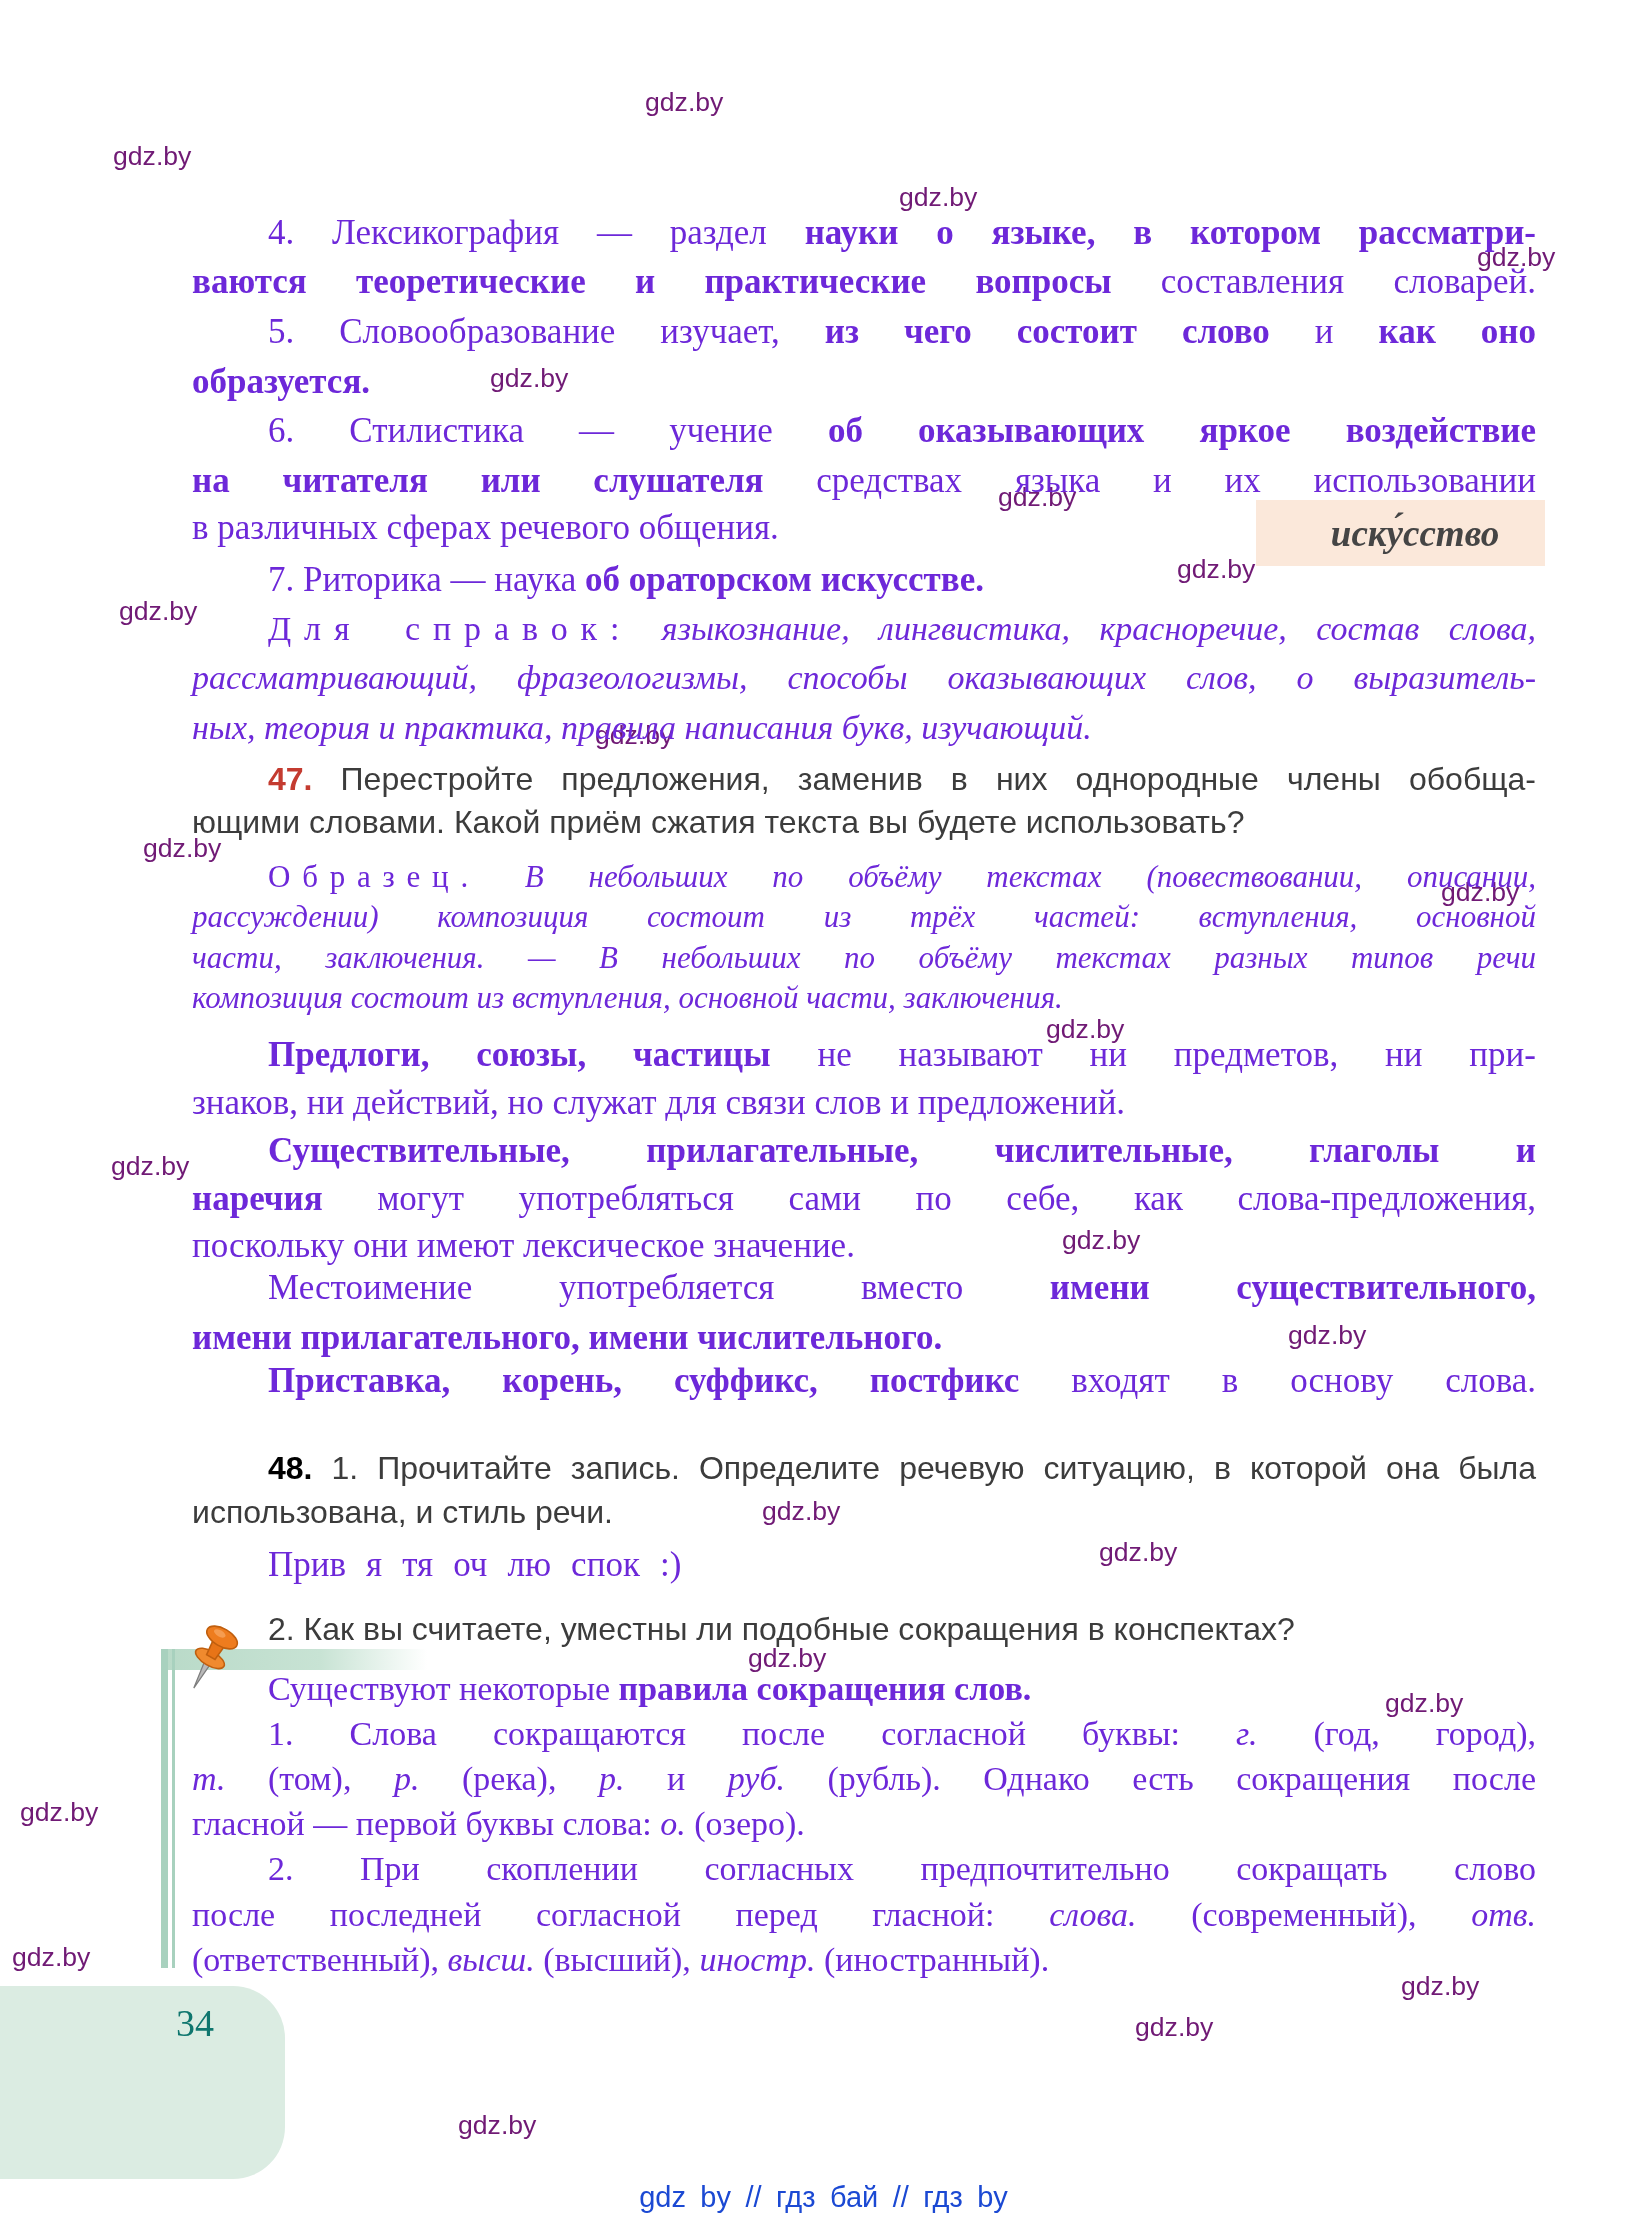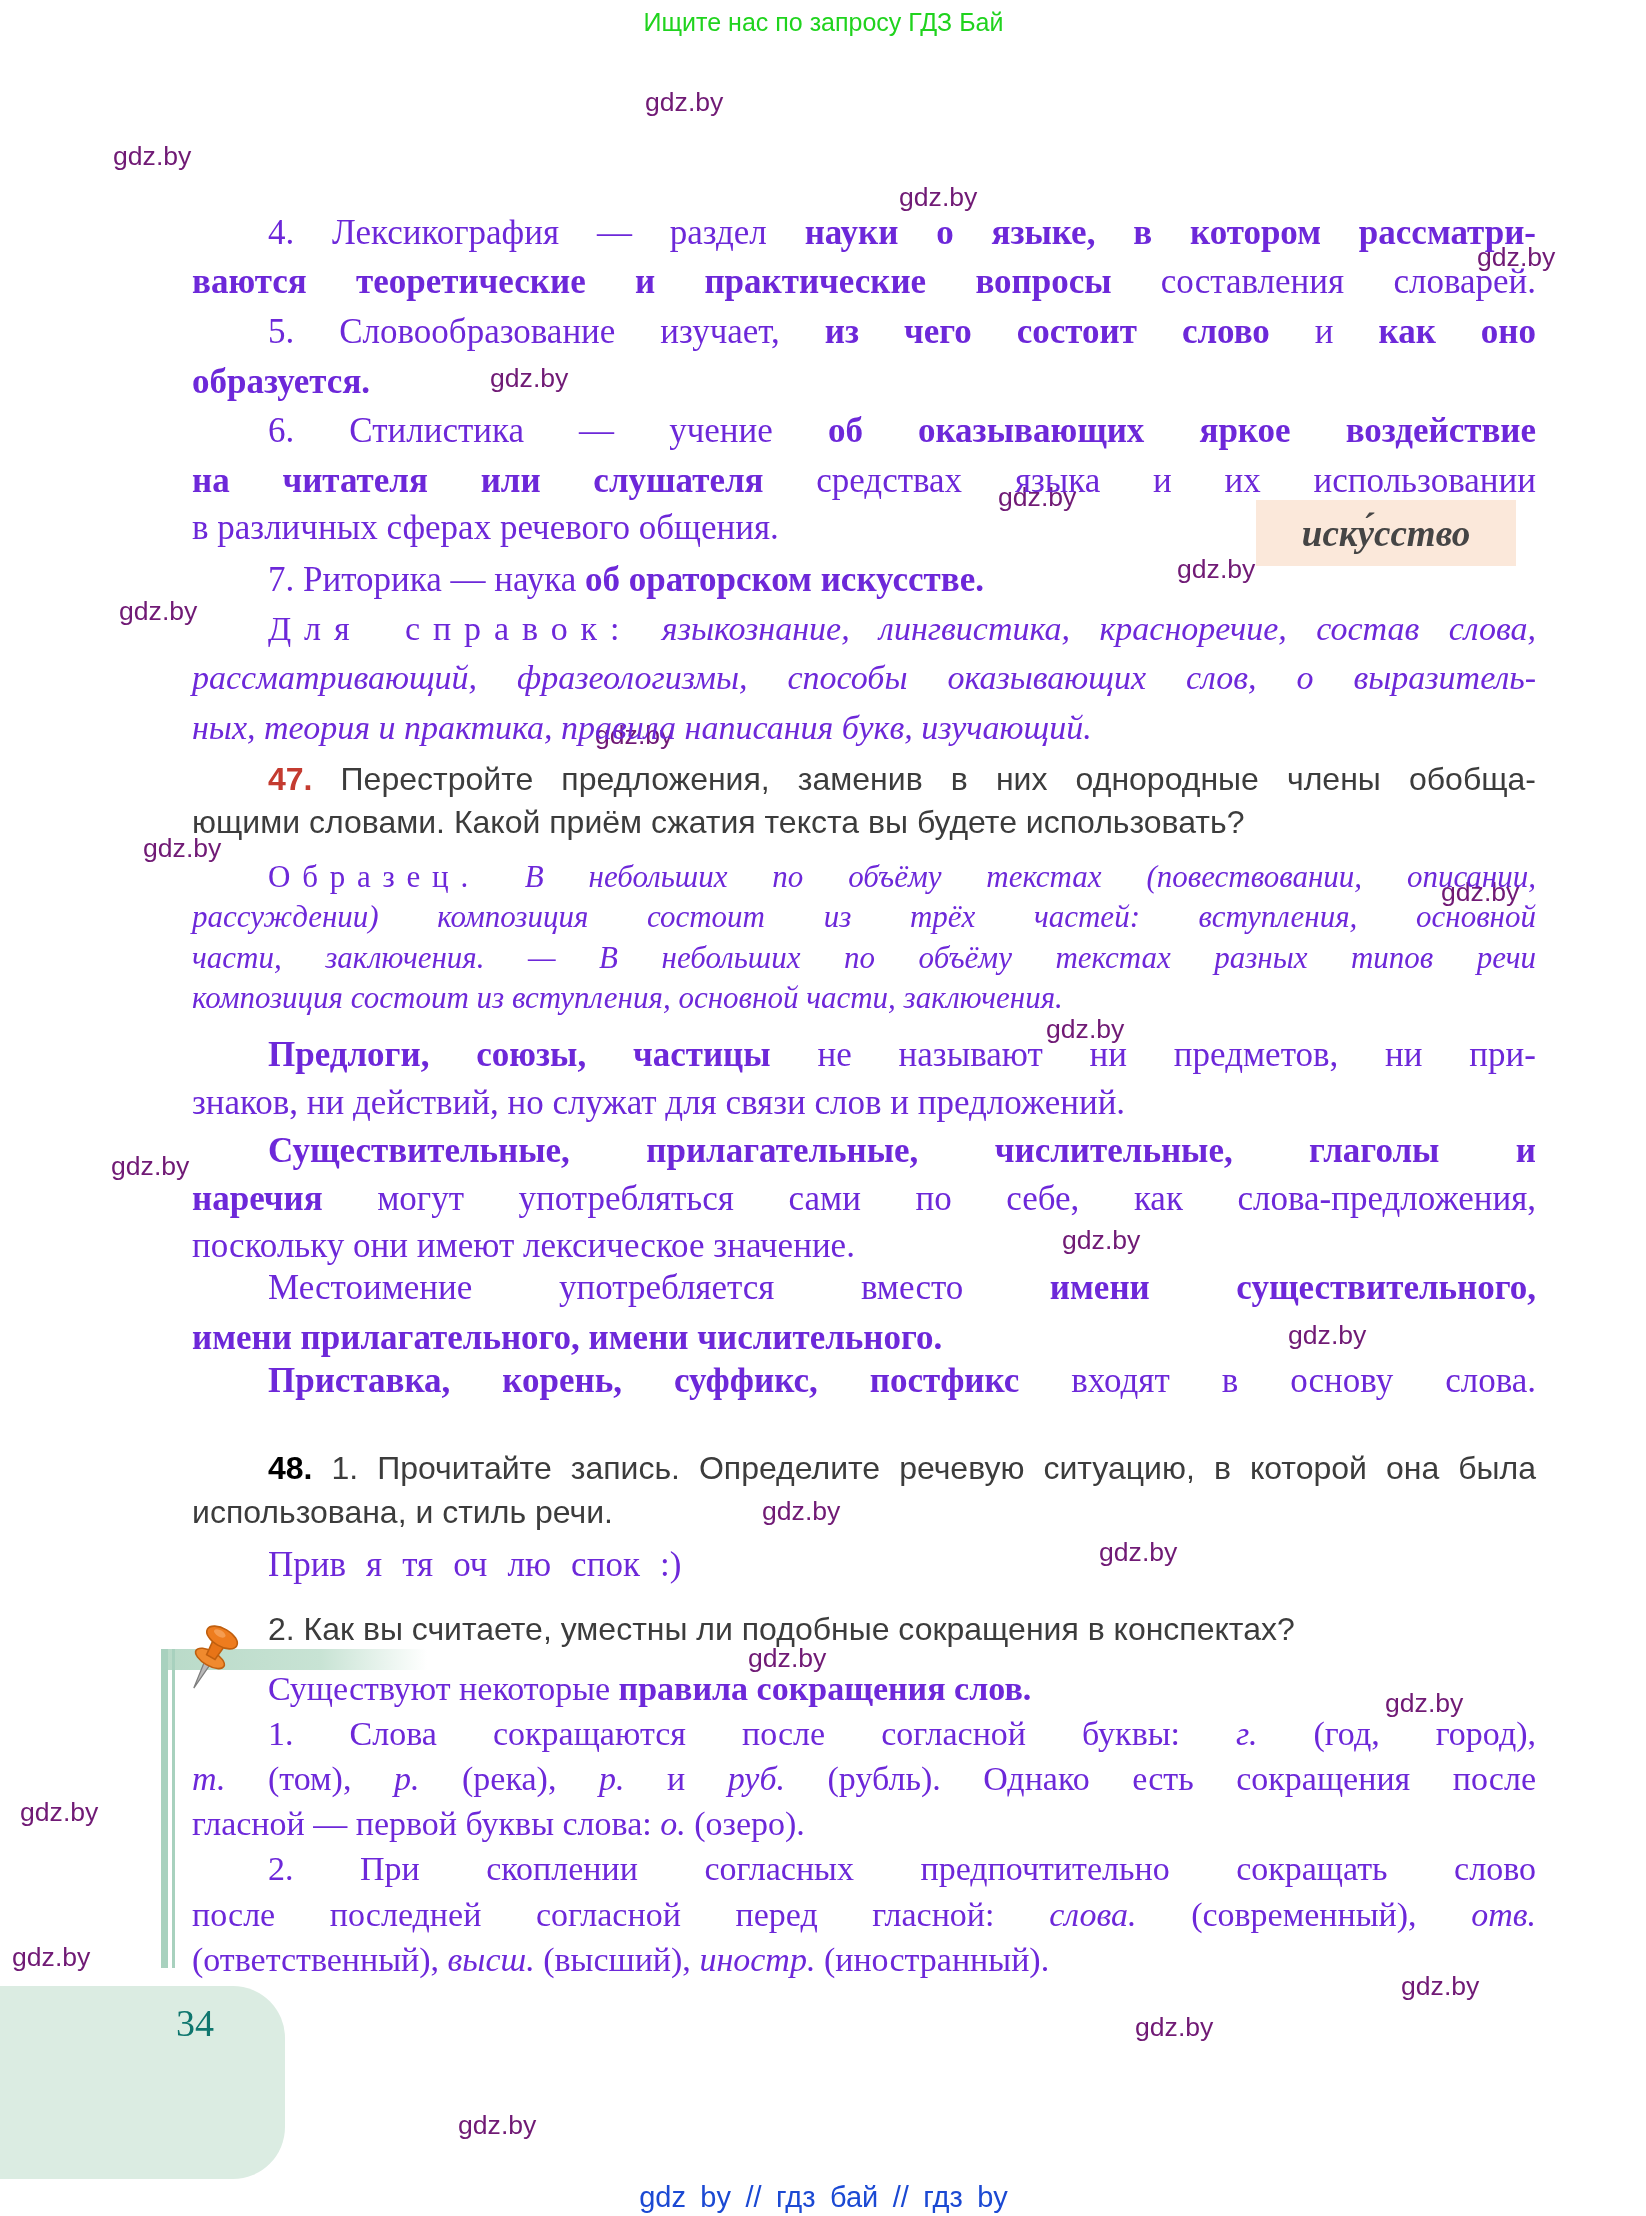--- a/index.html
+++ b/index.html
@@ -16,40 +16,39 @@
   .f-si{font:34px/1.1 "Liberation Serif",serif;}
   .f-ob{font:31px/1.1 "Liberation Serif",serif;}
   .f-pn{font:34px/1.1 "Liberation Serif",serif;}
   .f-sa{font:32px/1.1 "Liberation Sans",sans-serif;color:#3c3c3c;}
   .seg-b{font-weight:bold;}
   .seg-i{font-style:italic;}
   .seg-r{font-weight:bold;}
   .seg-sp{letter-spacing:.38em;font-style:normal;}
   .wsp{word-spacing:11.3px;}
   .hl-box{position:absolute;left:1256px;top:500px;width:260px;height:66px;z-index:2;
-          display:flex;align-items:center;justify-content:center;}
+          display:flex;align-items:center;justify-content:center;padding-left:29px;}
   .hl-word{font:bold italic 37px/1 "Liberation Serif",serif;color:#454545;}
   .green-bar{position:absolute;left:161px;top:1649px;width:266px;height:21px;z-index:1;}
   .stripe{position:absolute;top:1649px;height:319px;z-index:1;}
   .stripe.s1{left:161px;width:7.3px;}
   .stripe.s2{left:172px;width:3.2px;}
   .pageblock{position:absolute;left:0;top:1986px;width:285px;height:193px;
              border-radius:0 52px 52px 0;z-index:1;}
   .pagenum{position:absolute;left:176px;top:2004px;font:38px/1 "Liberation Serif",serif;
            color:#0f766e;z-index:2;}
   .footer{position:absolute;left:0;top:2181px;width:100%;text-align:center;
           font-family:"Liberation Sans",sans-serif;font-size:29px;word-spacing:6.4px;}
   .pin{position:absolute;left:168px;top:1623px;z-index:5;}
 </style>
 </head>
 <body>
 
 <div class="page">
 
-  <div class="banner" style="color: rgb(32, 211, 30);">Ищите нас по запросу ГДЗ Бай</div>
 
   <div id="wm-root">
       <div class="wm" style="left: 645px; top: 87px;">gdz.by</div>
       <div class="wm" style="left: 113px; top: 141px;">gdz.by</div>
       <div class="wm" style="left: 899px; top: 182px;">gdz.by</div>
       <div class="wm" style="left: 1477px; top: 242px;">gdz.by</div>
       <div class="wm" style="left: 490px; top: 363px;">gdz.by</div>
       <div class="wm" style="left: 998px; top: 482px;">gdz.by</div>
       <div class="wm" style="left: 1177px; top: 554px;">gdz.by</div>
       <div class="wm" style="left: 119px; top: 596px;">gdz.by</div>

